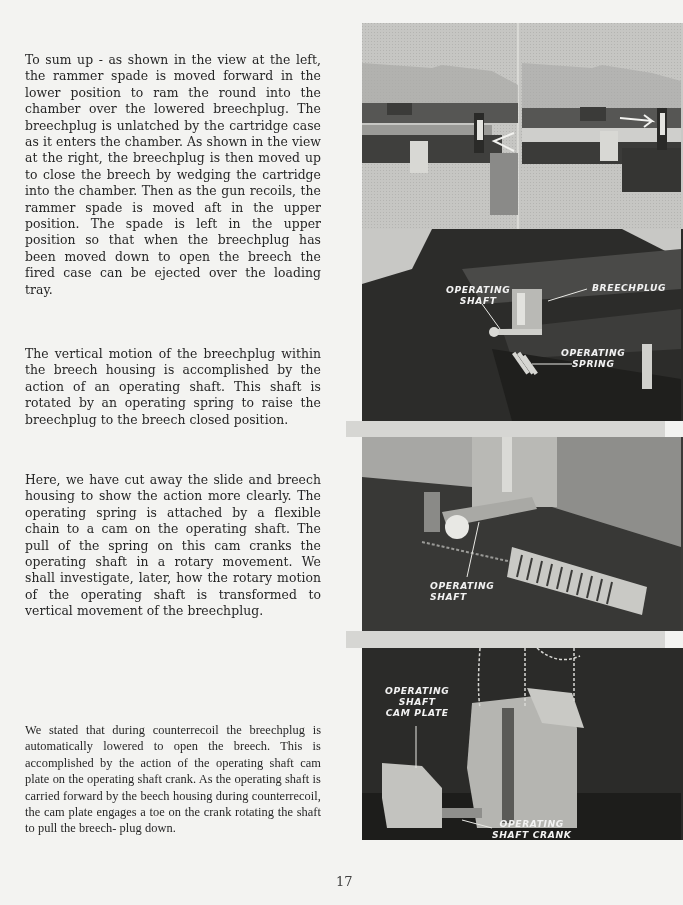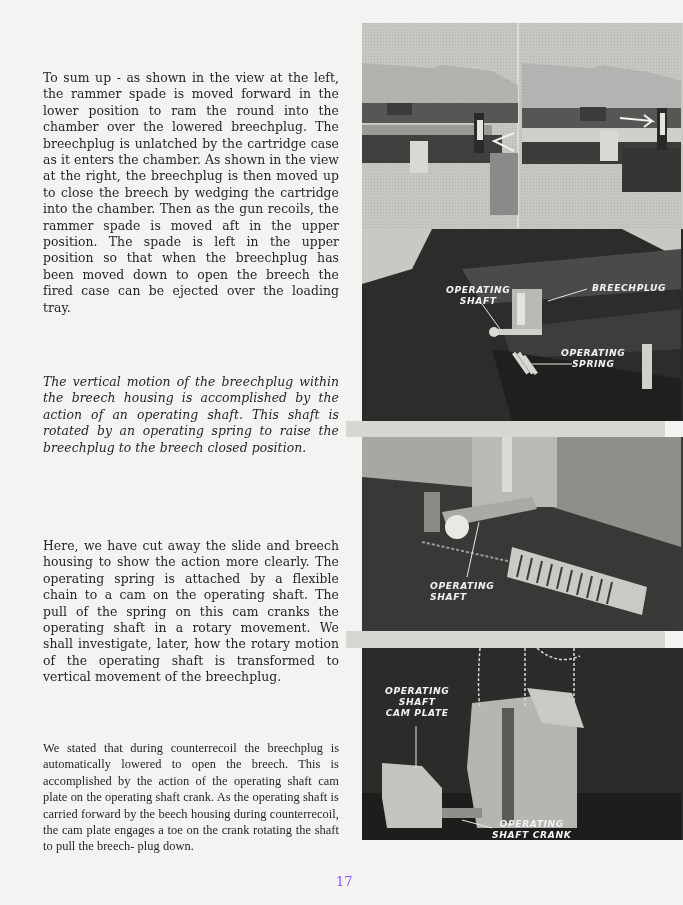--- a/index.html
+++ b/index.html
@@ -11,32 +11,32 @@
     color: #262626;
   }
   .para {
     position: absolute;
     left: 25px;
     width: 296px;
     font-size: 12.4px;
     line-height: 16.4px;
     text-align: justify;
     letter-spacing: 0.05px;
-    margin: 18px;
+    margin: 0;
   }
   #p1 { top: 52px; }
-  #p2 { top: 356px; font-style: italic; }
-  #p3 { top: 520px; }
+  #p2 { top: 346px; }
+  #p3 { top: 472px; }
   #p4 { top: 722px; font-family: Liberation Serif, serif; }
 
   .page-number {
     position: absolute;
     left: 336px; top: 874px;
     font-size: 13px;
-    color: #8b5cf6;
+    color: #404040;
   }
 
   .photo {
     position: absolute;
     left: 346px; width: 348px;
     overflow: hidden;
     margin-left: 16px;
   }
   #photo1 { top: 23px; height: 206px; background: #c9c9c6; }
   #photo2 { top: 229px; height: 192px; background: #2a2a28; }

